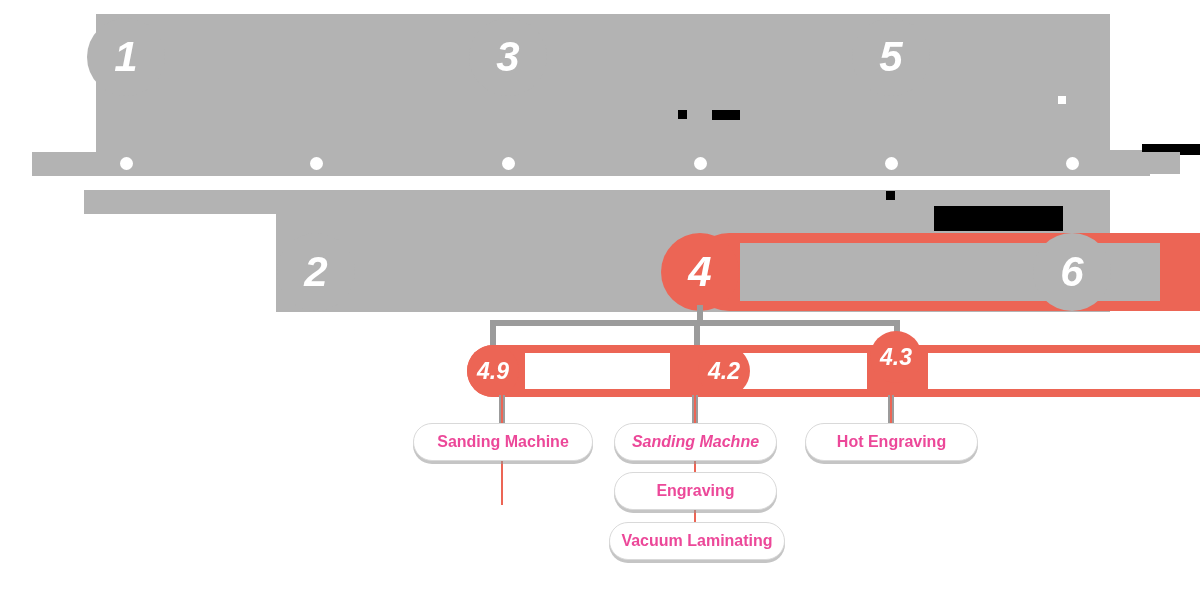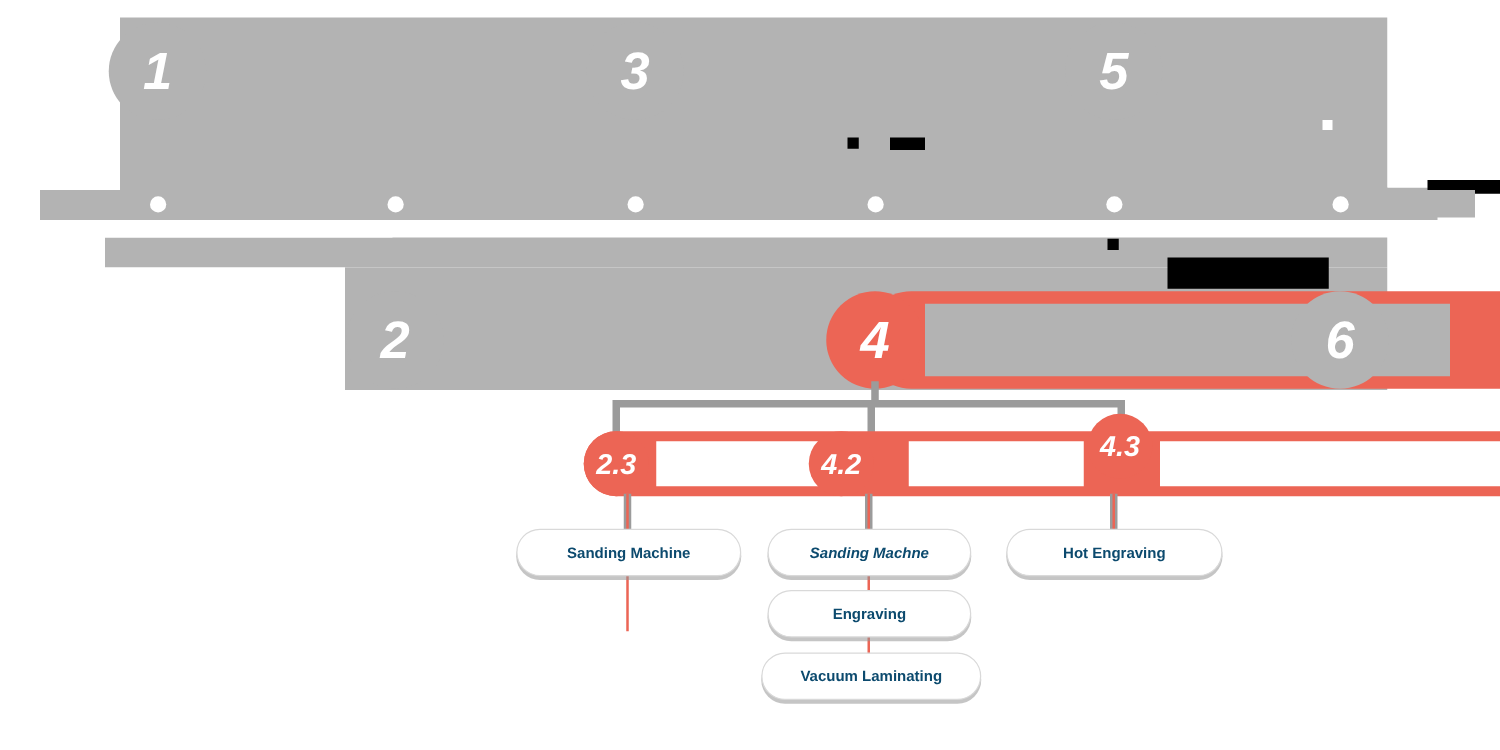--- a/index.html
+++ b/index.html
@@ -35,21 +35,21 @@
 
   
   .conn{position:absolute;background:#9b9b9b;}
   .conn-red{position:absolute;background:#ec6555;}
 
   
   .pill{
     position:absolute;height:38px;border:1.5px solid #d9d9d9;
     border-radius:19px;background:#ffffff;
     display:flex;align-items:center;justify-content:center;
-    color:#0c4a6e;font-size:12px;font-weight:bold;
+    color:#ec4899;font-size:16px;font-weight:bold;
     white-space:nowrap;box-sizing:border-box;
     box-shadow:0 3px 0 rgba(150,150,150,.55);
   }
 </style>
 </head>
 <body>
 
 <div id="stage">
 
   <div class="redact" style="left:96px;top:14px;width:1014px;height:22px;"></div>
@@ -116,23 +116,23 @@
   <div class="conn" style="left:490px;top:320px;width:6px;height:26px;"></div>
   <div class="conn" style="left:694px;top:320px;width:6px;height:26px;"></div>
   <div class="conn" style="left:894px;top:320px;width:6px;height:26px;"></div>
 
   <div class="conn-red" style="left:467px;top:345px;width:733px;height:52px;border-radius:26px 0 0 26px;"></div>
   <div class="redact-white" style="left:525px;top:353px;width:145px;height:36px;"></div>
   <div class="redact-white" style="left:727px;top:353px;width:140px;height:36px;"></div>
   <div class="redact-white" style="left:928px;top:353px;width:272px;height:36px;"></div>
 
   <div class="badge badge-sub" style="left:467px;top:345px;">
-    <span>2.3</span>
+    <span>4.9</span>
   </div>
-  <div class="badge badge-sub" style="left:647px;top:345px;">
+  <div class="badge badge-sub" style="left:698px;top:345px;">
     <span>4.2</span>
   </div>
   <div class="badge badge-sub" style="left:870px;top:331px;">
     <span>4.3</span>
   </div>
 
   <div class="conn" style="left:499px;top:395px;width:6px;height:32px;"></div>
   <div class="conn" style="left:692px;top:395px;width:6px;height:32px;"></div>
   <div class="conn" style="left:888px;top:395px;width:6px;height:32px;"></div>
 

